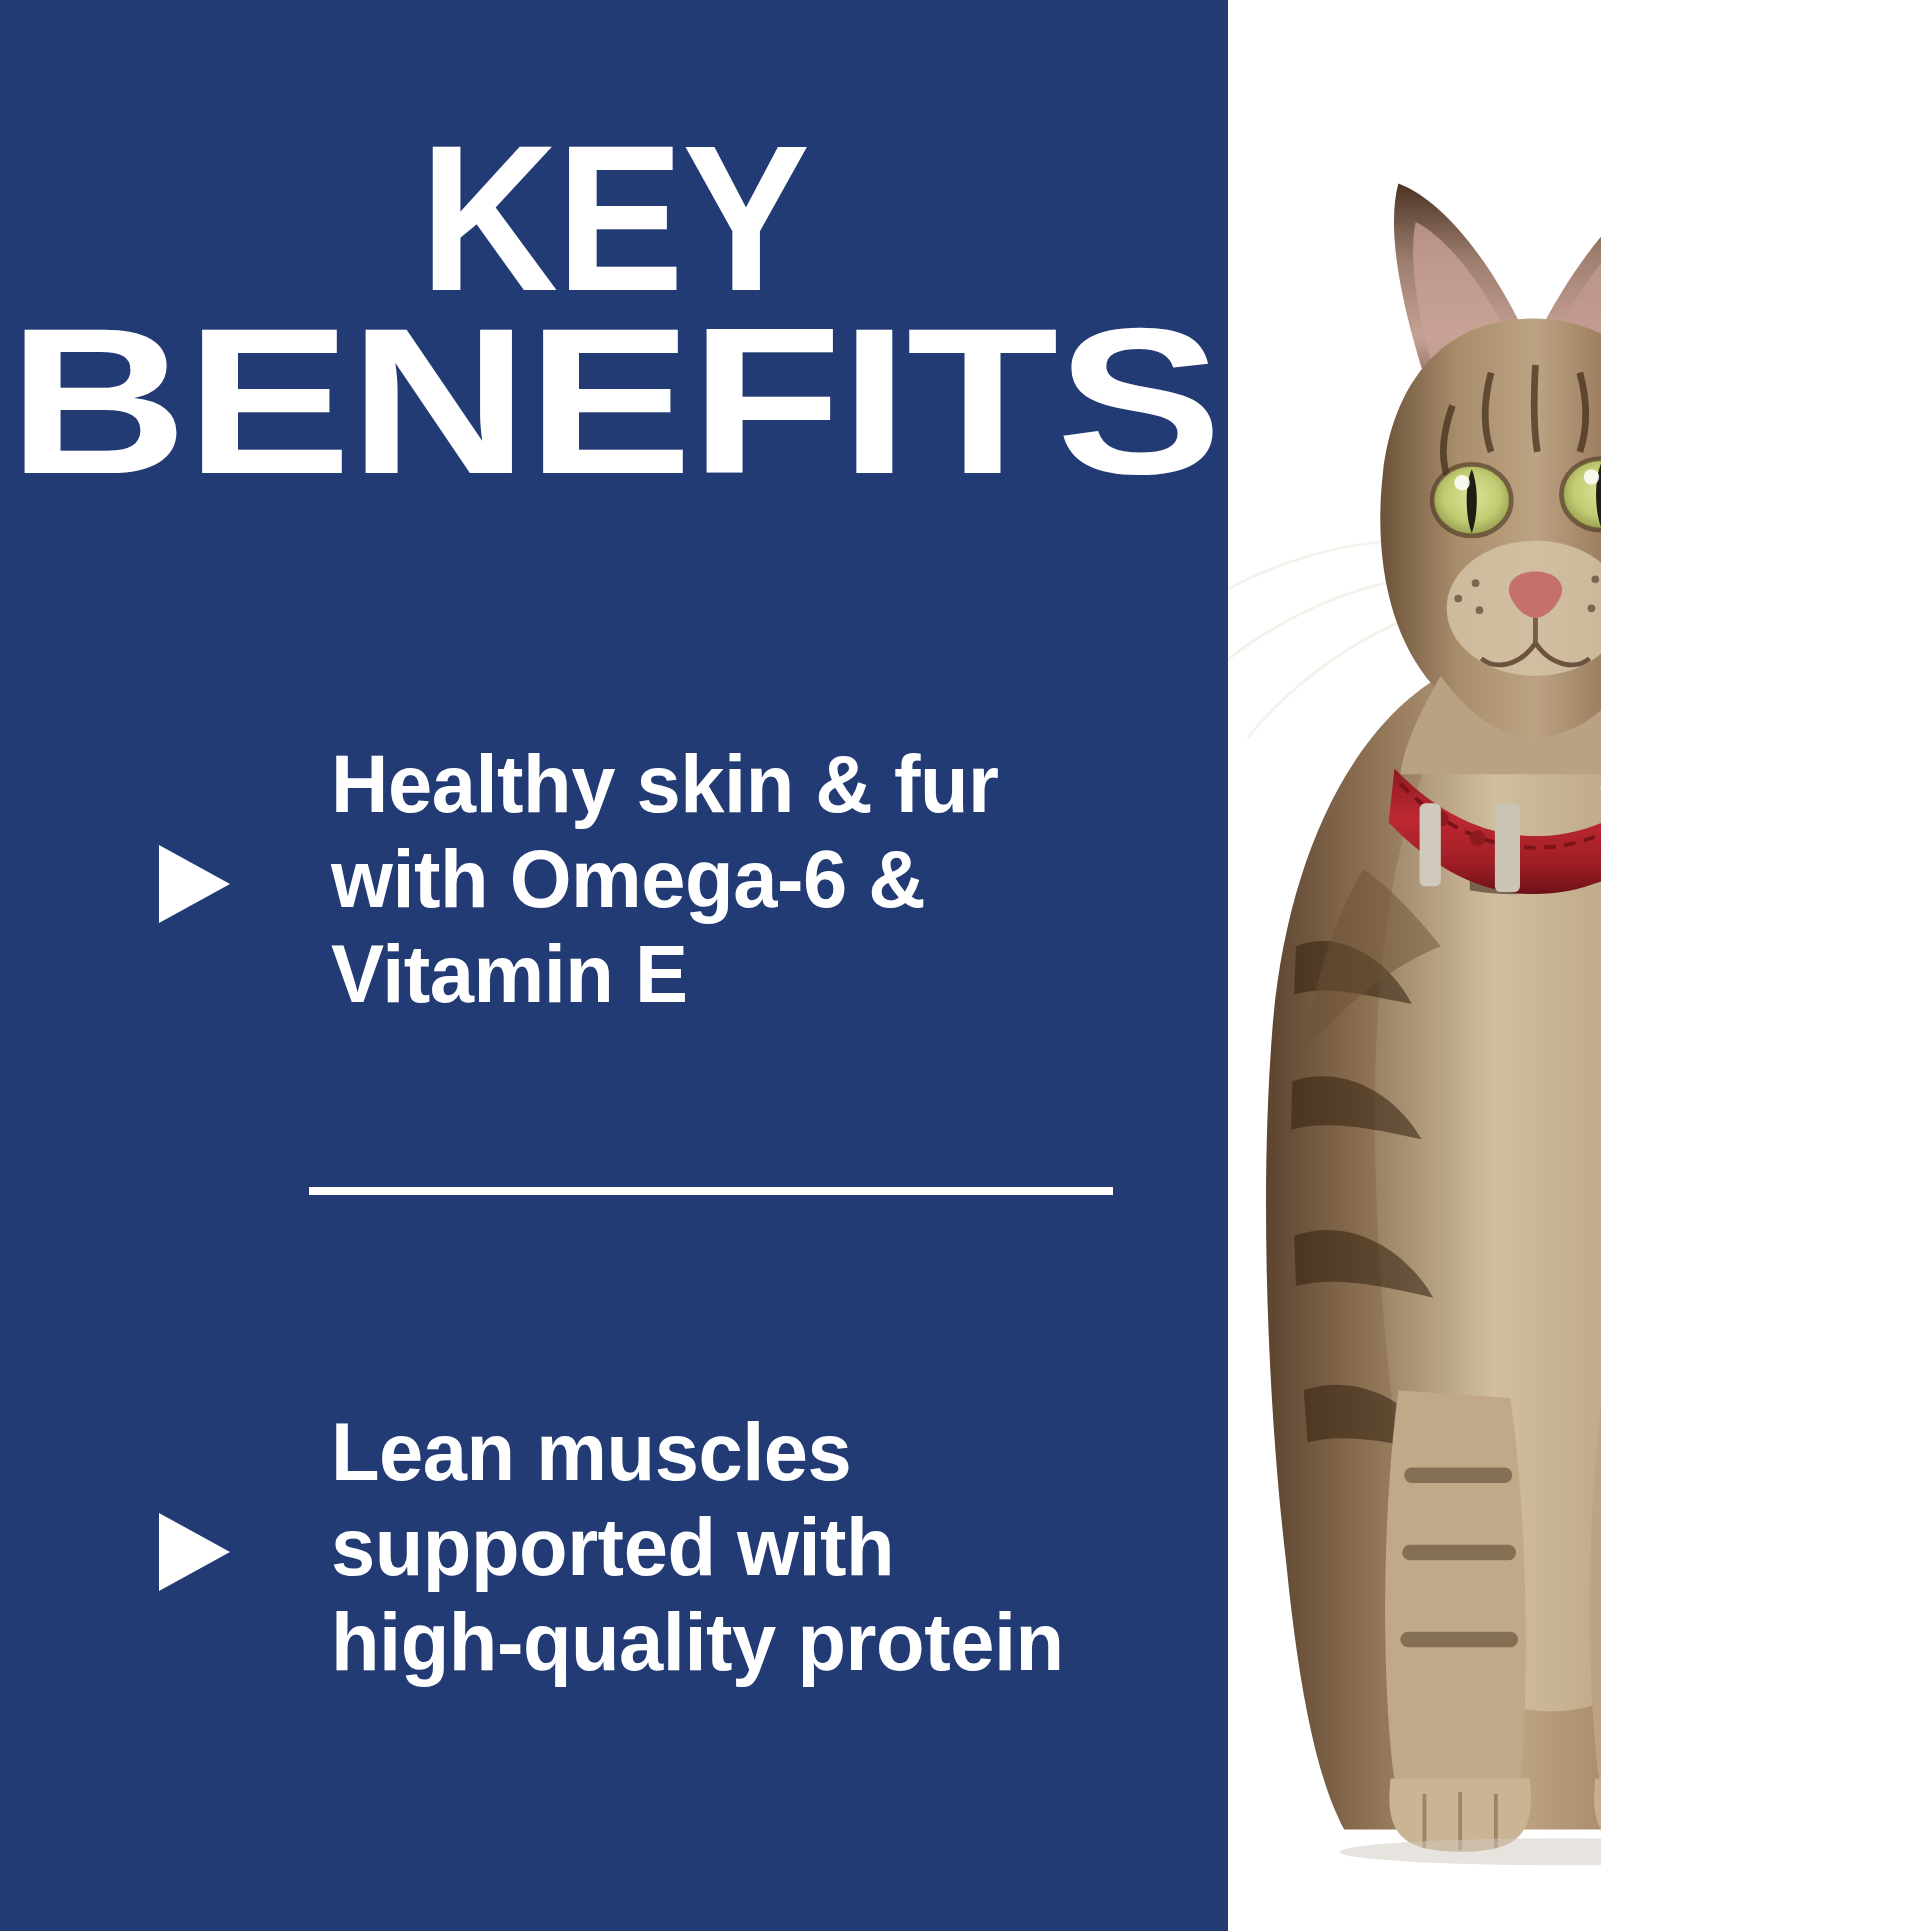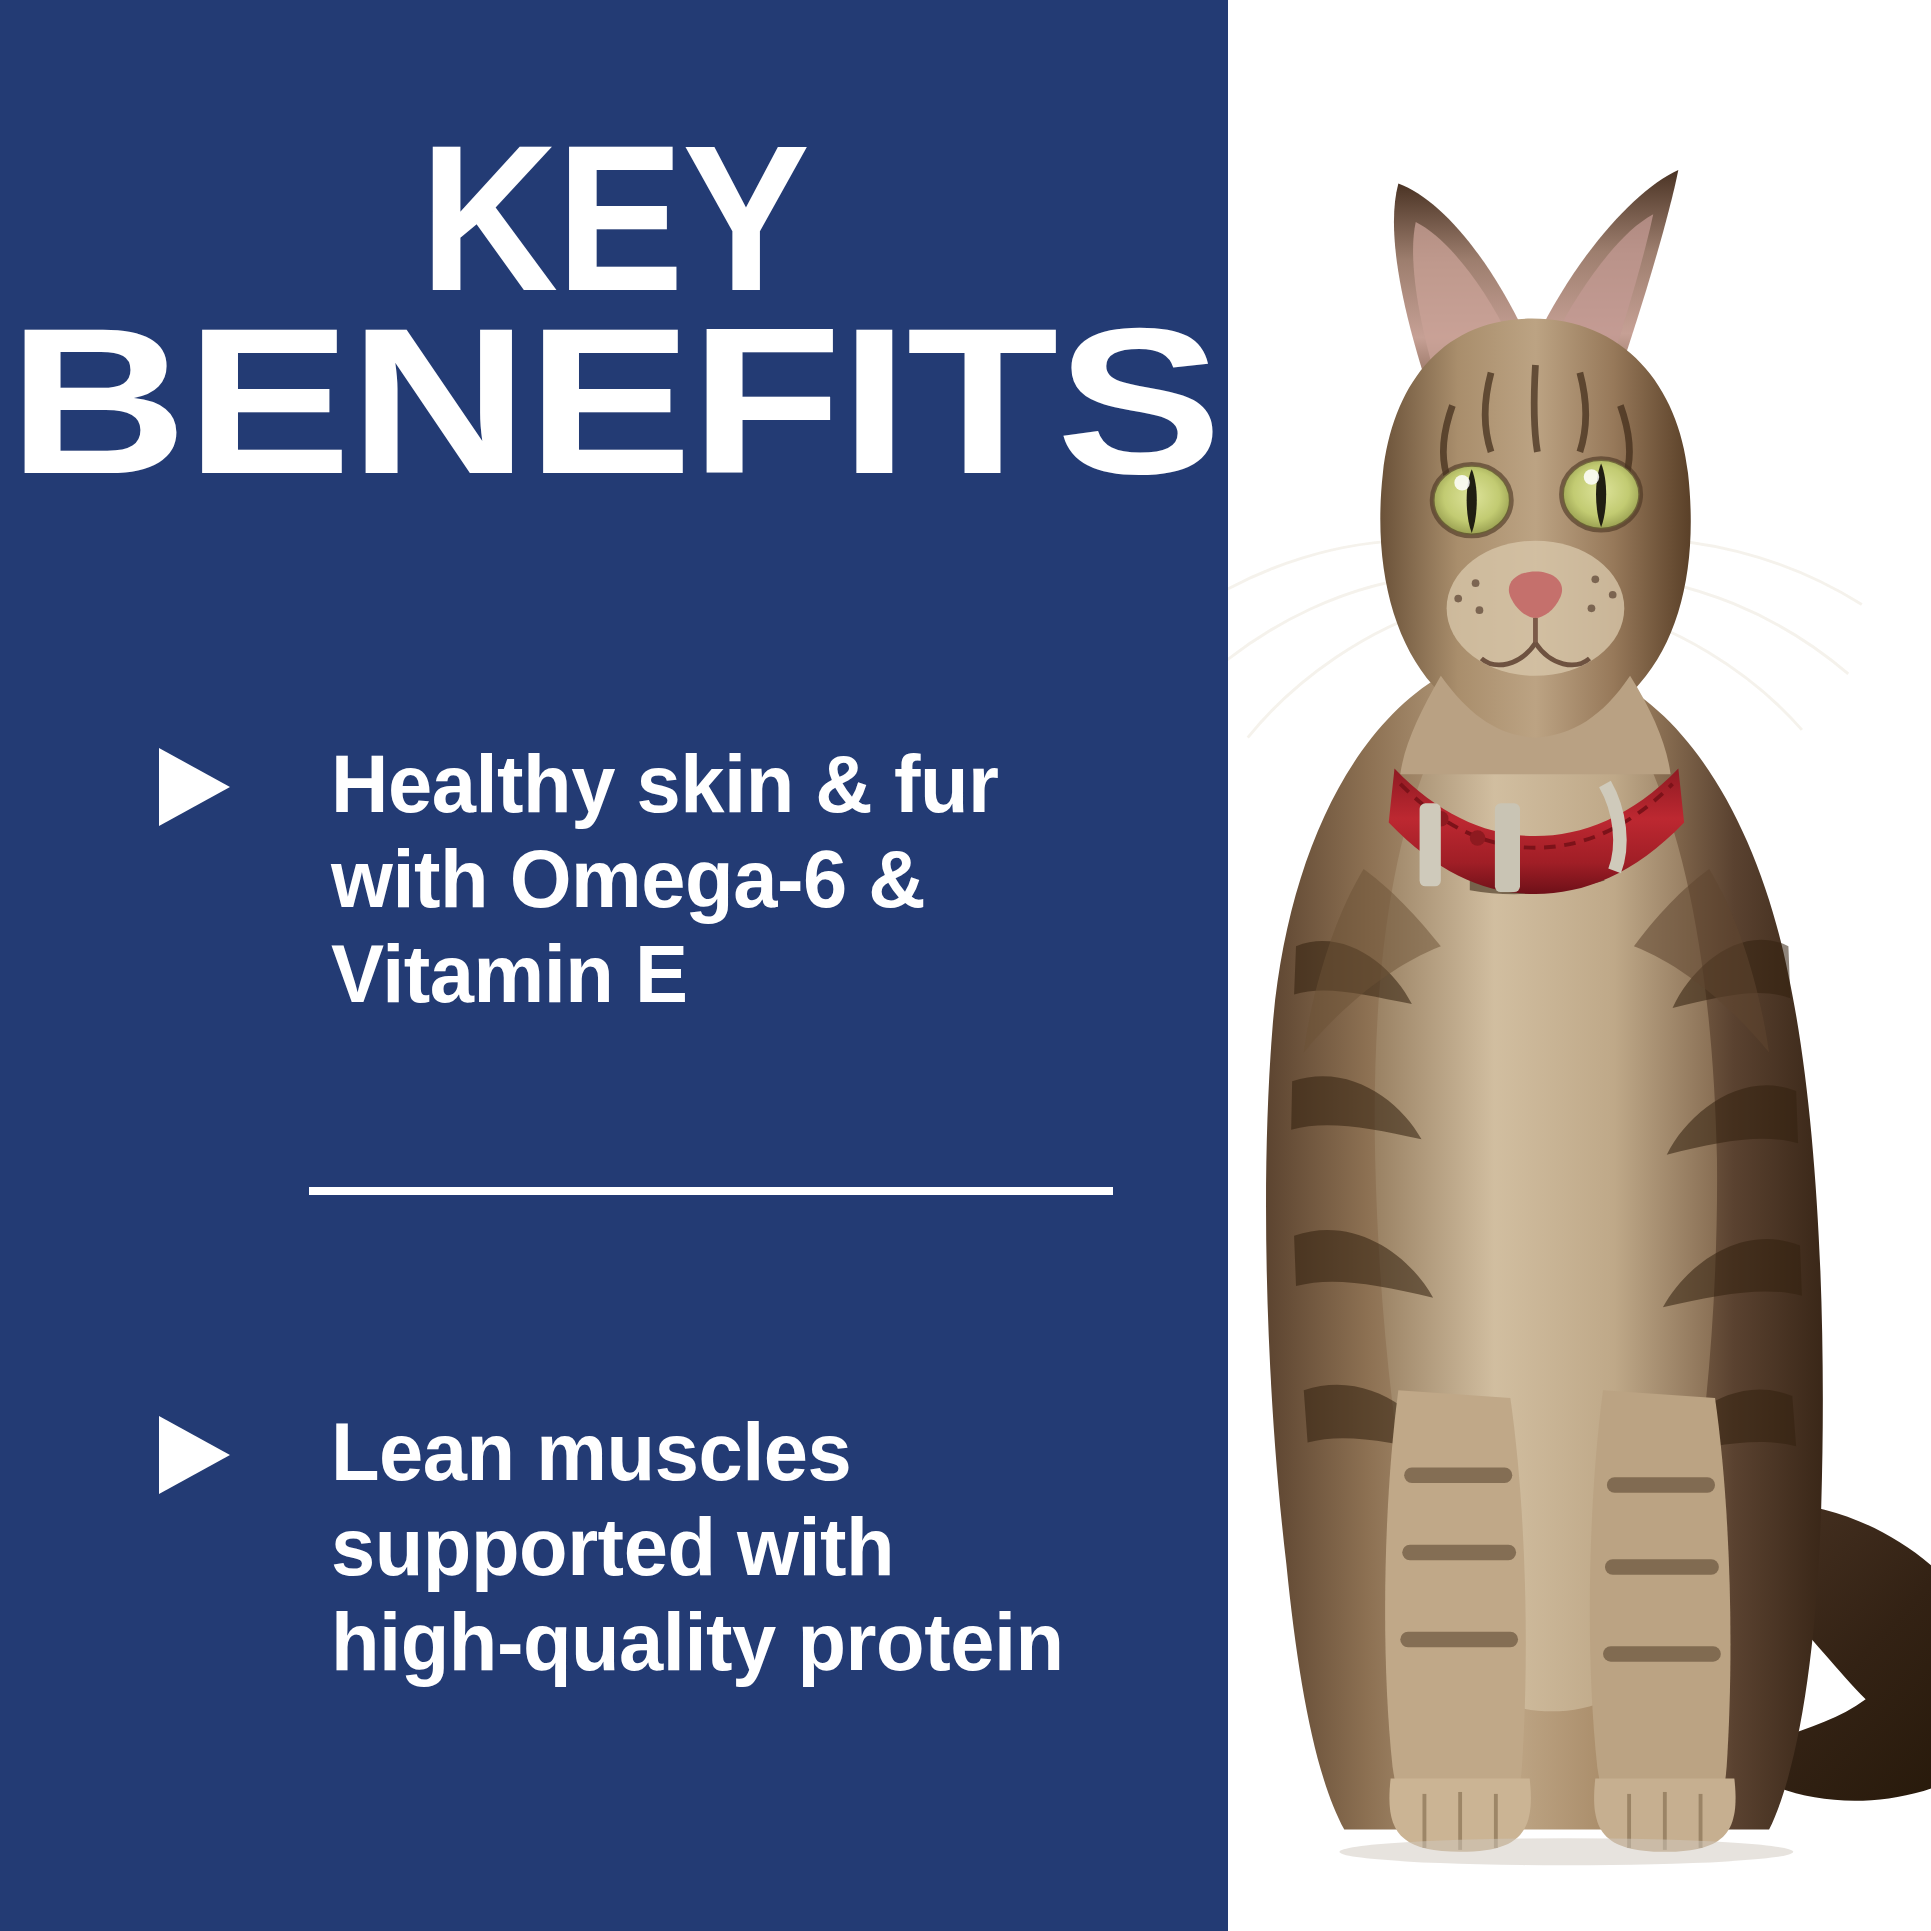--- a/index.html
+++ b/index.html
@@ -3,21 +3,21 @@
 <meta charset="utf-8">
 <title>Key Benefits</title>
 <style>
   html,body{margin:0;padding:0;}
   body{
     width:1931px;height:1931px;
     background:#ffffff;
     font-family:"Liberation Sans", sans-serif;
     overflow:hidden;
   }
-  .stage{position:relative;width:1931px;height:1931px;background:#c2410c;overflow:hidden;}
+  .stage{position:relative;width:1601px;height:1931px;background:#c2410c;overflow:hidden;}
 
   
   .panel{
     position:absolute;left:0;top:0;width:1228px;height:1931px;
     background:#233B74;
   }
 
   
   .heading{
     position:absolute;left:0;top:127px;width:1228px;
@@ -27,21 +27,21 @@
     font-size:208px;
     line-height:0.88;
     letter-spacing:-1.9px;
     transform:scaleX(0.92);
     transform-origin:center top;
   }
   .heading .l1{display:block;}
   .heading .l2{display:block;transform:scaleX(1.30);transform-origin:center;}
 
   
-  .benefit{position:absolute;display:flex;align-items:flex-start;}
+  .benefit{position:absolute;display:flex;align-items:center;}
   .benefit-1{left:159px;top:736px;}
   .benefit-2{left:159px;top:1404px;}
 
   .tri{
     width:0;height:0;flex:0 0 auto;
     border-top:39px solid transparent;
     border-bottom:39px solid transparent;
     border-left:71px solid #ffffff;
     margin-top:11.6px;
   }

